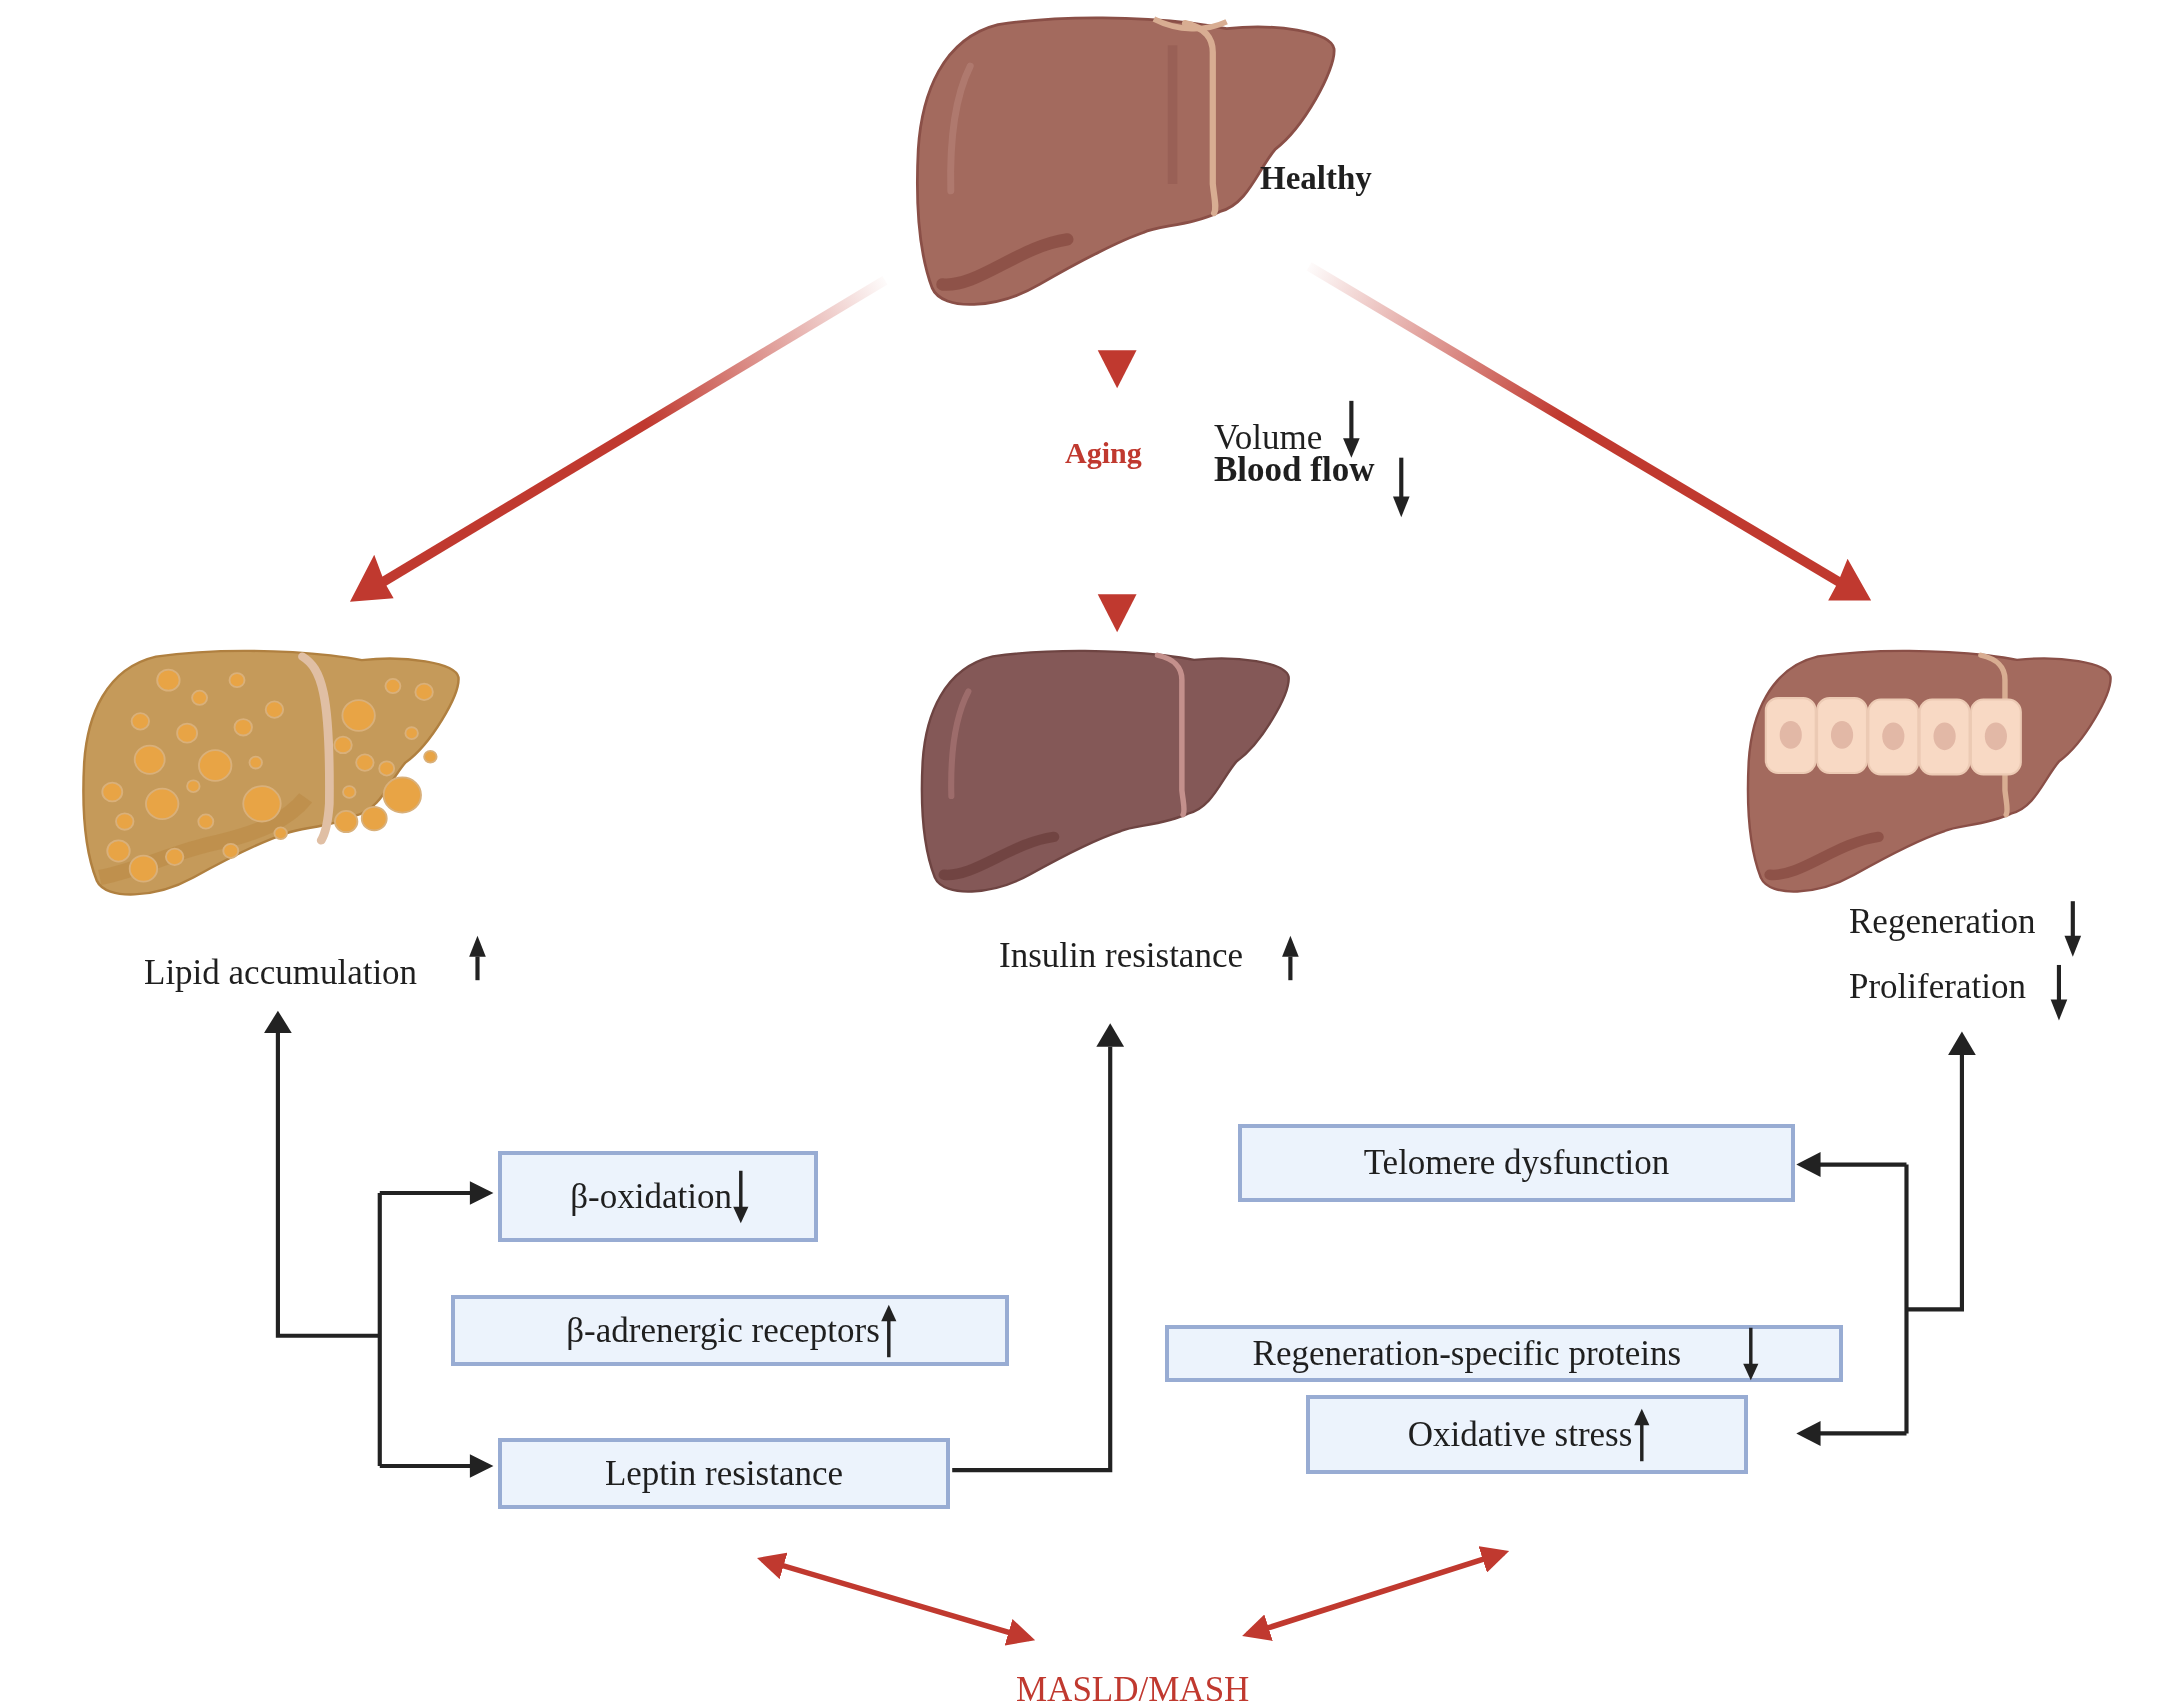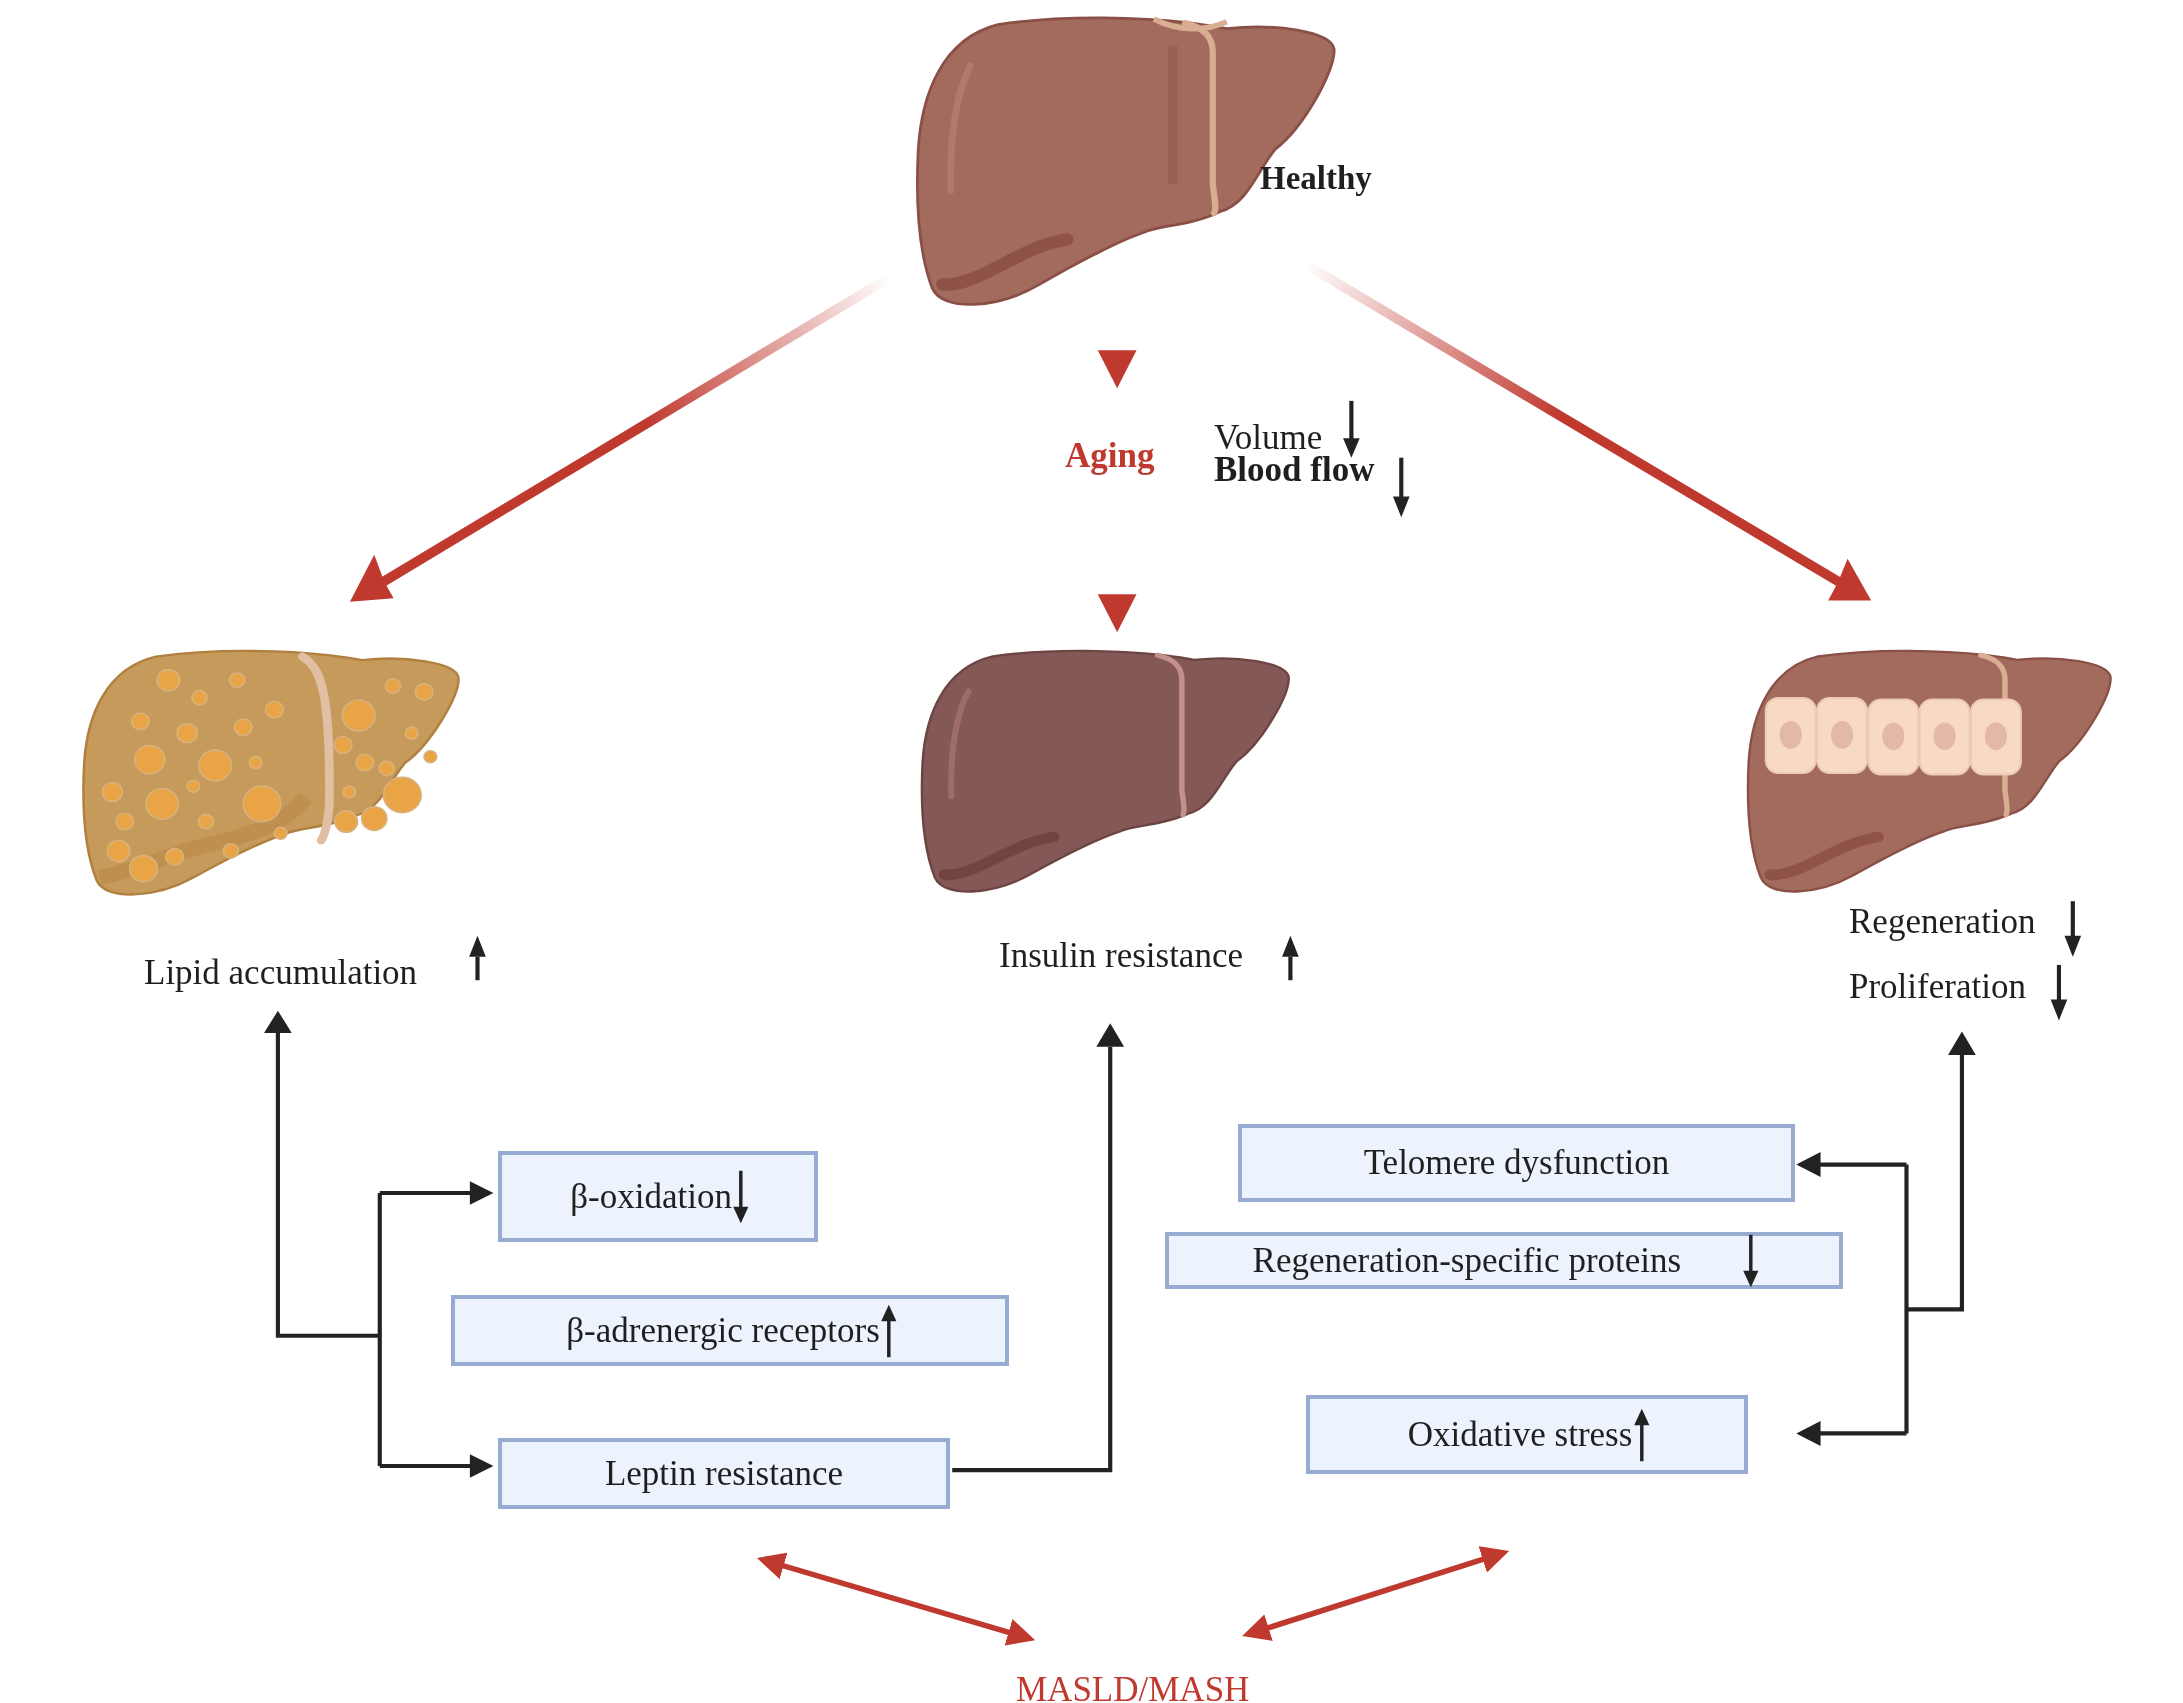--- a/index.html
+++ b/index.html
@@ -193,21 +193,21 @@
         <polygon points="2979,1350 3003,1350 2991,1380" stroke="none"></polygon>
       </g>
     <g>
         <line x1="2971" y1="1392" x2="2971" y2="1449" stroke-width="6"></line>
         <polygon points="2959,1442 2983,1442 2971,1472" stroke="none"></polygon>
       </g>
   </g>
 </svg>
 
 <div class="lbl bold" style="left:1260px; top:162px; font-size:33px;">Healthy</div>
-<div class="lbl bold red" style="left:1065px; top:438px; font-size:35px;">Aging</div>
+<div class="lbl bold red" style="left:1065px; top:438px; font-size:30px;">Aging</div>
 <div class="lbl" style="left:1214px; top:420px;">Volume</div>
 <div class="lbl" style="left:1214px; top:452px;font-weight:bold;">Blood flow</div>
 
 <div class="lbl" style="left:144px; top:938px;margin-top:17px;">Lipid accumulation</div>
 <div class="lbl" style="left:999px; top:938px;">Insulin resistance</div>
 <div class="lbl" style="left:1849px; top:904px;">Regeneration</div>
 <div class="lbl" style="left:1849px; top:969px;">Proliferation</div>
 
 <div class="box" style="left:498px; top:1151px; width:320px; height:91px;">
   <span class="txt">β-oxidation</span>
@@ -227,21 +227,21 @@
       </svg>
     </span>
 </div>
 <div class="box" style="left:498px; top:1438px; width:452px; height:71px;">
   <span class="txt">Leptin resistance</span>
 </div>
 
 <div class="box" style="left:1238px; top:1124px; width:557px; height:78px;">
   <span class="txt">Telomere dysfunction</span>
 </div>
-<div class="box" style="left:1165px; top:1232px; width:678px; height:57px;gap:48px;">
+<div class="box" style="left:1165px; top:1325px; width:678px; height:57px;gap:48px;">
   <span class="txt">Regeneration-specific proteins</span>
   <span class="ind" style="margin-left:16.6px;">
       <svg viewBox="0 0 34 84">
         <line x1="17" y1="4" x2="17" y2="60" stroke="#222" stroke-width="5"></line>
         <polygon points="6,56 28,56 17,80" fill="#222"></polygon>
       </svg>
     </span>
 </div>
 <div class="box" style="left:1306px; top:1395px; width:442px; height:79px;">
   <span class="txt">Oxidative stress</span>

